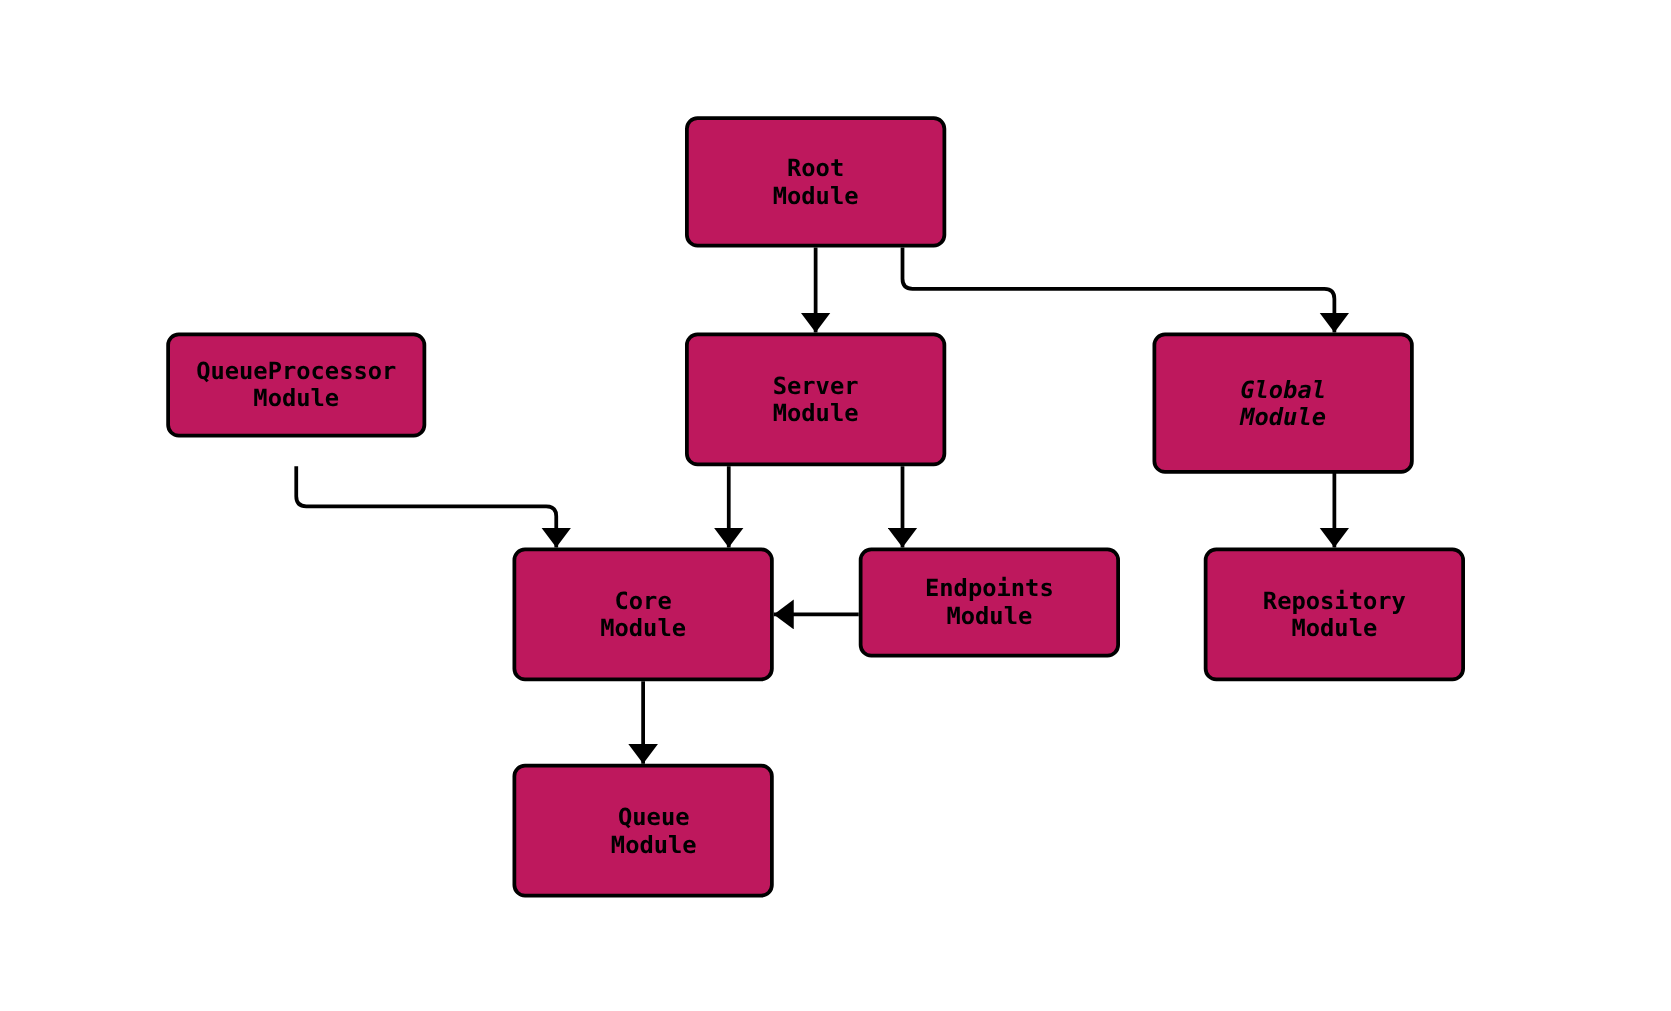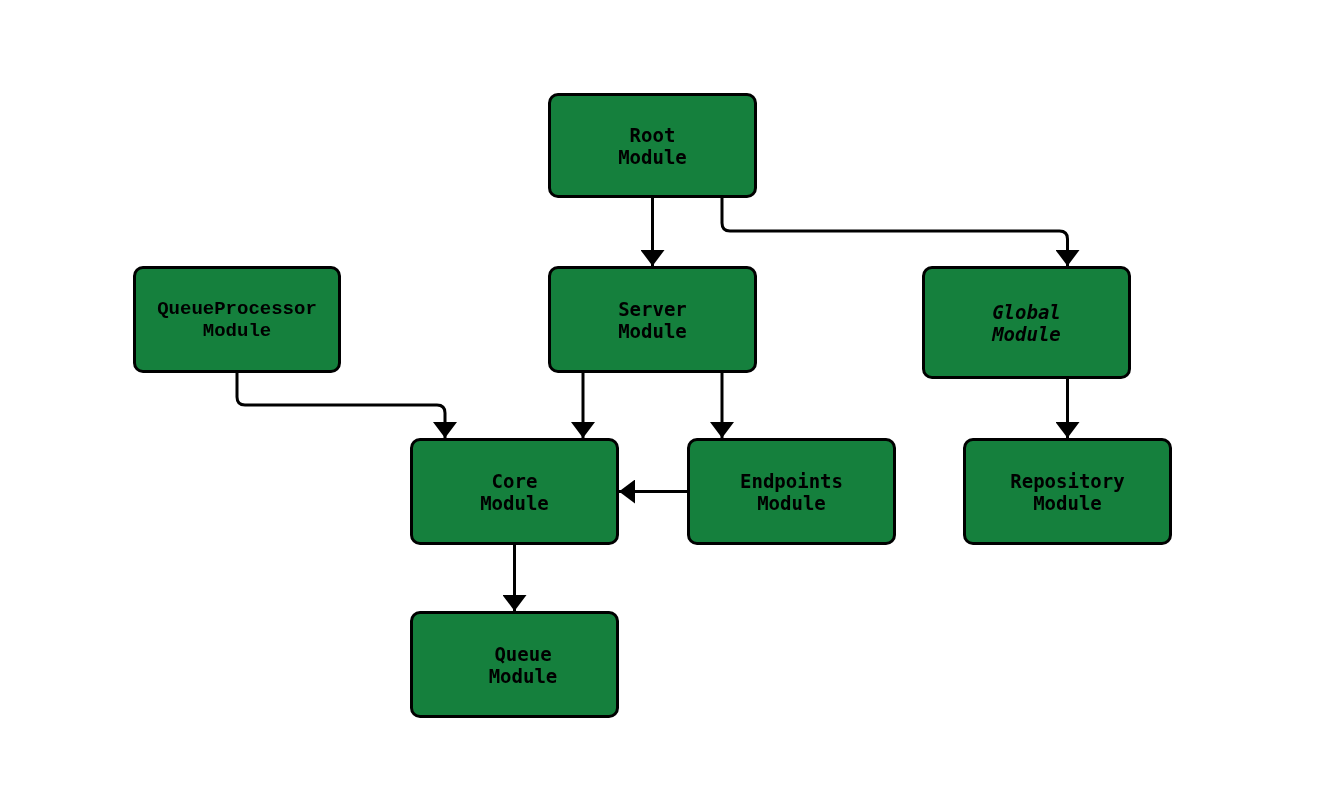--- a/index.html
+++ b/index.html
@@ -23,39 +23,39 @@
     height: 809px;
   }
   .edges-layer path.edge {
     fill: none;
     stroke: #000000;
     stroke-width: 3;
   }
   .node {
     position: absolute;
     box-sizing: border-box;
-    background: #15803d;
+    background: #be185d;
     border: 3px solid #000000;
     border-radius: 10px;
     display: flex;
     flex-direction: column;
     align-items: center;
     justify-content: center;
     text-align: center;
     font-weight: bold;
     font-size: 19px;
     line-height: 22px;
     color: #000000;
   }
   .node-root        { left: 548px; top: 93px;  width: 209px; height: 105px; }
-  .node-qp          { left: 133px; top: 266px; width: 208px; height: 107px; font-family: Liberation Mono, monospace; }
+  .node-qp          { left: 133px; top: 266px; width: 208px; height: 84px; }
   .node-server      { left: 548px; top: 266px; width: 209px; height: 107px; align-items: center; }
   .node-global      { left: 922px; top: 266px; width: 209px; height: 113px; font-style: italic; }
   .node-core        { left: 410px; top: 438px; width: 209px; height: 107px; text-align: right; }
-  .node-endpoints   { left: 687px; top: 438px; width: 209px; height: 107px; }
+  .node-endpoints   { left: 687px; top: 438px; width: 209px; height: 88px; }
   .node-repository  { left: 963px; top: 438px; width: 209px; height: 107px; }
   .node-queue       { left: 410px; top: 611px; width: 209px; height: 107px; padding-left: 17px; }
 </style>
 </head>
 <body>
 
 <div class="canvas">
 
   <svg class="edges-layer" viewBox="0 0 1337 809" xmlns="http://www.w3.org/2000/svg">
     <defs>

